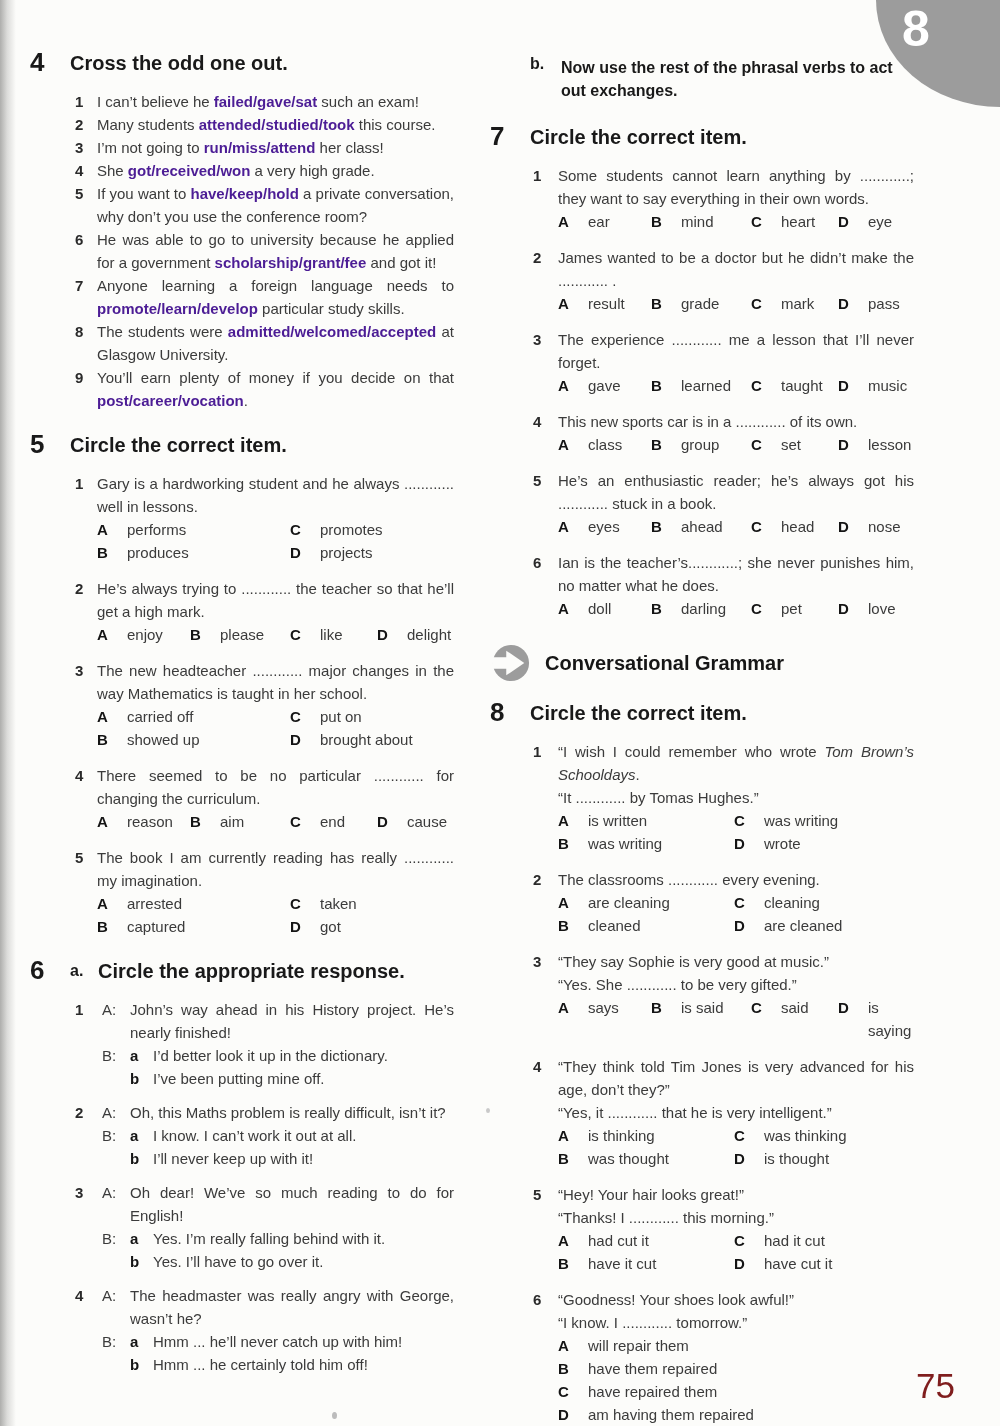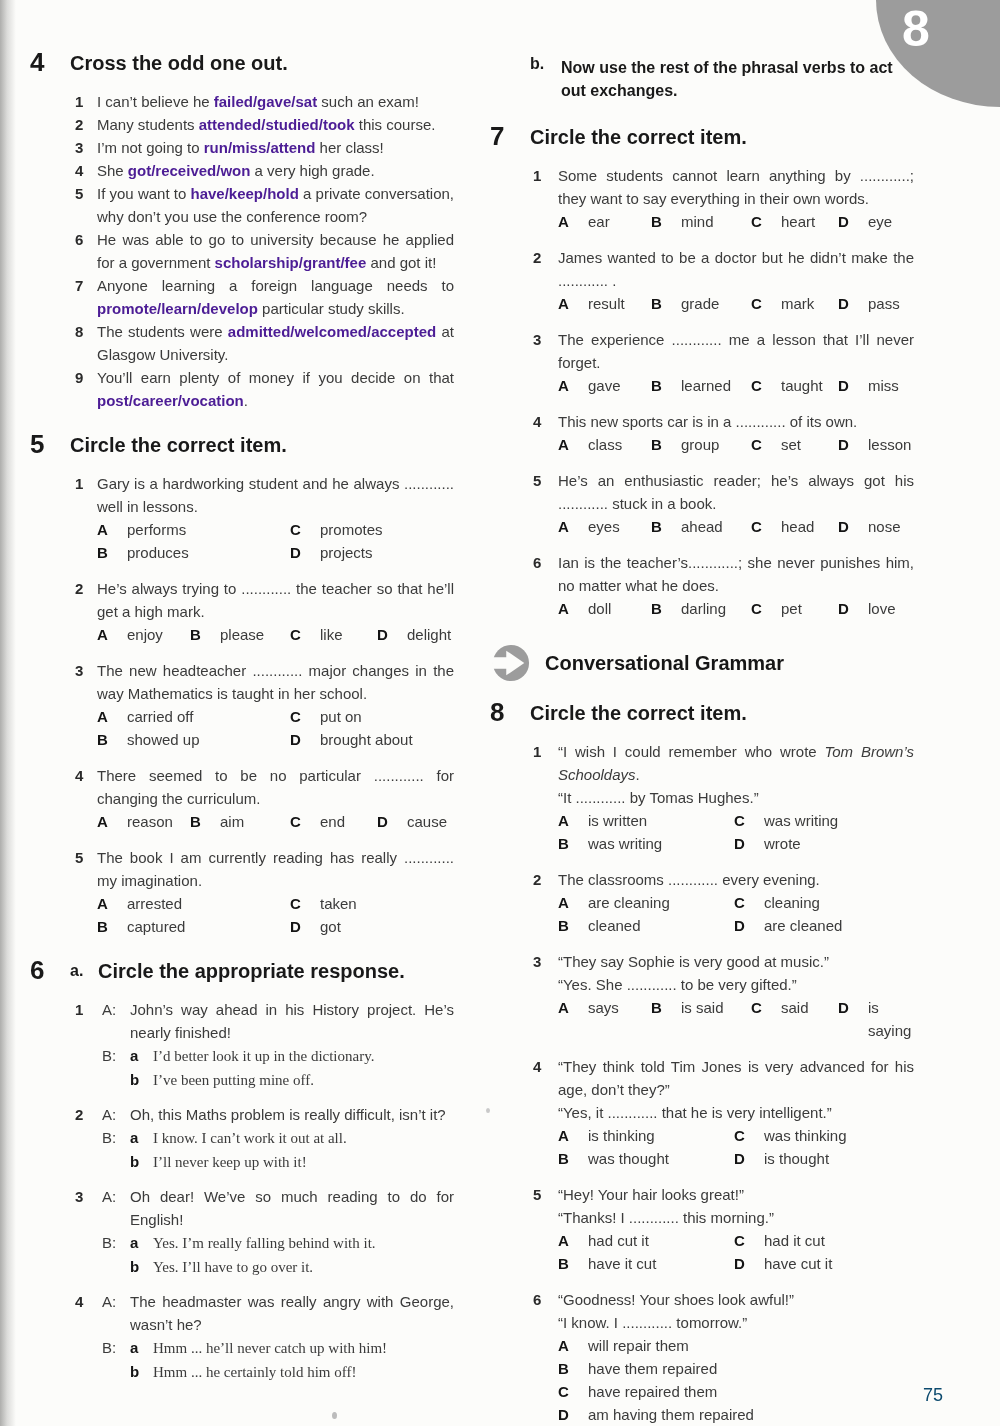--- a/index.html
+++ b/index.html
@@ -86,29 +86,29 @@
 
   .d-item { display:grid; grid-template-columns:27px 28px 1fr; }
   .items .d-item + .d-item { margin-top:11px; }
   .d-num { grid-row:1; grid-column:1; font-weight:700; color:#2a2a2a; line-height:23px; }
   .alab  { grid-row:1; grid-column:2; line-height:23px; color:#3b3b3b; }
   .dprompt { grid-row:1; grid-column:3; margin:0; text-align:justify; line-height:23px; }
   .blab  { grid-row:2; grid-column:2; line-height:23px; color:#3b3b3b; }
   .resps { grid-row:2; grid-column:3; }
   .resp  { display:flex; align-items:baseline; }
   .rlet  { flex:none; width:15px; margin-right:8px; font-weight:700; color:#141414; line-height:23px; }
-  .rtext { margin:0; line-height:23px;font-family:Liberation Serif, serif; }
+  .rtext { margin:0; line-height:23px; }
 
   .conv-header { display:flex; align-items:center; margin:24px 0 18px 2px; }
   .conv-icon { flex:none; width:38px; height:38px; margin-right:15px; }
   .conv-title { margin:0; font-size:20px; font-weight:700; color:#161616; }
 
   .page-number {
-    position:absolute; right:57px; bottom:20px;
-    font-size:18px; color:#0c4a6e;
+    position:absolute; right:45px; bottom:20px;
+    font-size:35px; color:#7f1d1d;
   }
   .speck-1 {
     position:absolute; left:332px; bottom:7px; width:5px; height:7px;
     border-radius:50%; background:#bcbcbc;
   }
   .speck-2 {
     position:absolute; left:486px; top:1108px; width:4px; height:5px;
     border-radius:50%; background:#c9c9c9;
   }
 </style>
@@ -467,21 +467,21 @@
                   <span class="opt">
                     <span class="olet">B</span>
                     <span class="otext">learned</span>
                   </span>
                   <span class="opt">
                     <span class="olet">C</span>
                     <span class="otext">taught</span>
                   </span>
                   <span class="opt">
                     <span class="olet">D</span>
-                    <span class="otext">miss</span>
+                    <span class="otext">music</span>
                   </span>
                 </div>
               </div>
             </div>
             <div class="mcq-item">
               <span class="inum">4</span>
               <div class="ibody">
                 <p class="qline">This new sports car is in a ............ of its own.</p>
                 <div class="opts opts-row">
                   <span class="opt">

